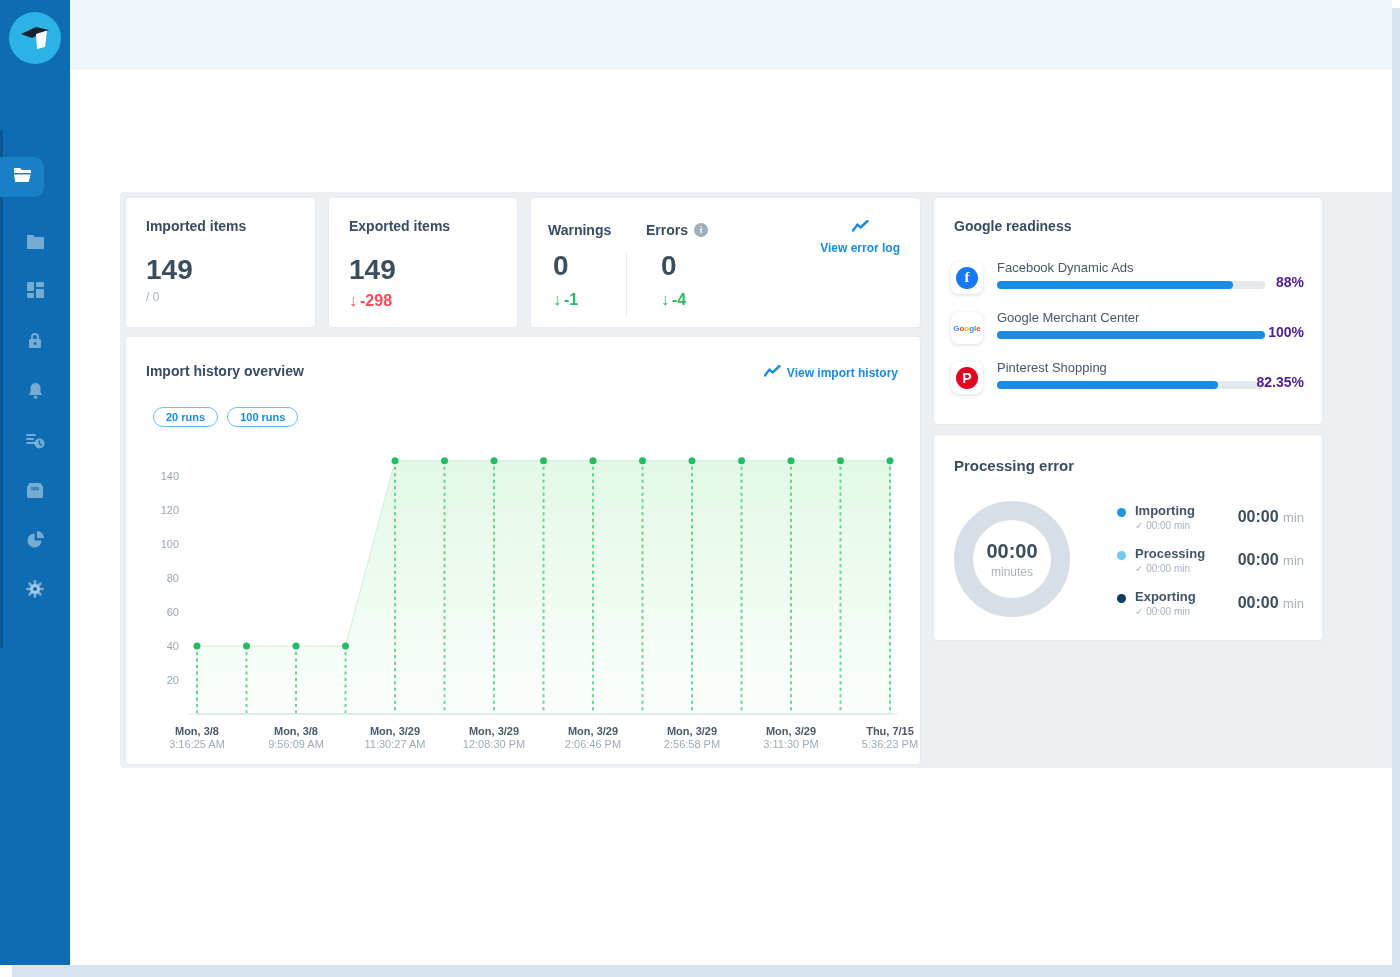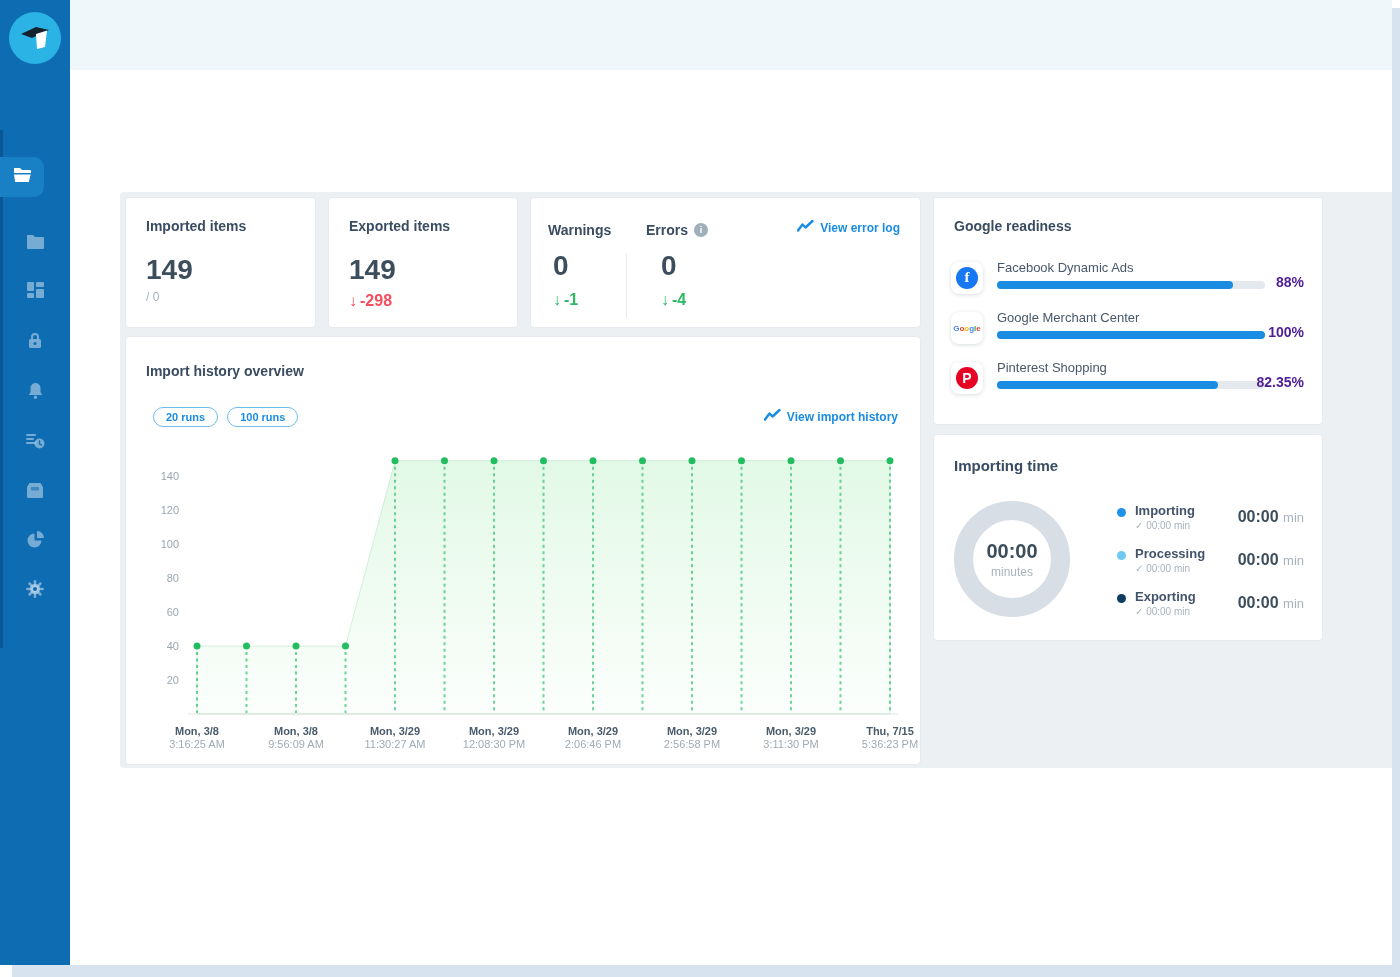--- a/index.html
+++ b/index.html
@@ -41,25 +41,25 @@
 
   
   .q-label { position:absolute; top:24px; font-size:14px; font-weight:700; color:#3a4c61; }
   .q-value { position:absolute; top:52px; font-size:28px; font-weight:600; color:#3c4d5c; }
   .q-delta { position:absolute; top:93px; }
   .q-divider { position:absolute; left:95px; top:55px; width:1px; height:65px; background:#e8ecef; }
   .info-dot { display:inline-block; width:14px; height:14px; border-radius:50%; background:#9fb0bb; color:#fff;
               font-size:9px; font-weight:700; text-align:center; line-height:14px; vertical-align:2px; margin-left:6px; cursor:pointer; }
 
   .link { display:flex; align-items:center; gap:6px; color:#1a8ce2; font-size:12px; font-weight:700; cursor:pointer; }
-  .link-tr { position:absolute; right:20px; top:22px; }
+  .link-tr { position:absolute; right:20px; top:22px;flex-direction:column; }
 
   
   .hist-title { position:absolute; left:20px; top:26px;text-align:center; }
-  .hist-link  { position:absolute; right:22px; top:28px;margin-top:44px; }
+  .hist-link  { position:absolute; right:22px; top:28px; }
   .pills { position:absolute; left:27px; top:70px; display:flex; gap:9px; }
   .pill { height:20px; padding:0 12px; border:1px solid #6fbcee; border-radius:10px; color:#1a8ce2;
           font-size:11px; font-weight:700; line-height:18px; background:#fff; cursor:pointer; }
   #history-chart { position:absolute; left:0; top:0; }
 
   
   .ch-title { position:absolute; left:20px; top:20px; font-size:14px; }
   .ch-row { position:absolute; left:0; width:100%; height:44px; }
   .ch-icon { position:absolute; left:17px; top:2px; width:32px; height:32px; background:#fff; border-radius:8px;
              box-shadow:0 1px 4px rgba(40,60,80,0.18); display:flex; align-items:center; justify-content:center; }
@@ -323,21 +323,21 @@
         </div>
       <div class="ch-name">Pinterest Shopping</div>
       <div class="ch-track">
           <div class="ch-fill" style="width: 82.35%;"></div>
         </div>
       <div class="ch-pct">82.35%</div>
     </div>
   </div>
 
   <div class="card card-processing">
-    <div class="card-title pt-title">Importing time</div>
+    <div class="card-title pt-title">Processing error</div>
     <div class="donut">
       <div class="donut-val">00:00</div>
       <div class="donut-unit">minutes</div>
     </div>
 
     <div class="pt-row" style="top:70px">
       <div class="pt-dot" style="background: rgb(30, 147, 232);"></div>
       <div class="pt-label">Importing</div>
       <div class="pt-sub">✓ 00:00 min</div>
       <div class="pt-val"><span>00:00</span> <span class="unit">min</span></div>

